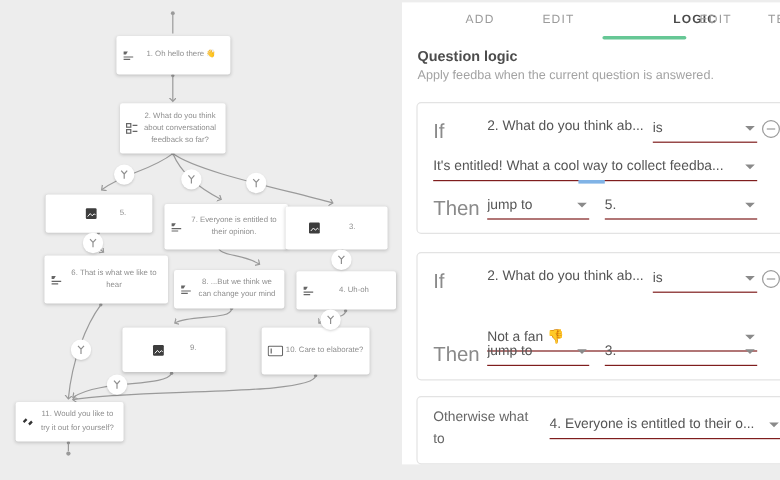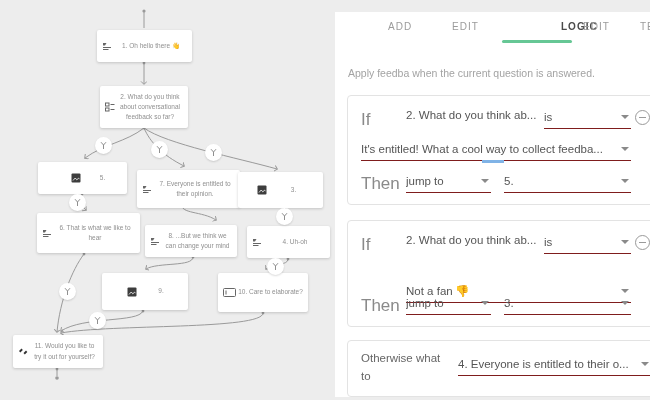--- a/index.html
+++ b/index.html
@@ -11,21 +11,21 @@
   #wires{position:absolute;left:0;top:0;}
   .node{position:absolute;background:#fff;border-radius:2px;
         box-shadow:0 1px 3px rgba(0,0,0,.18);display:flex;align-items:center;
         padding:2px 5px;box-sizing:border-box;}
   .node .nlabel{flex:1;text-align:center;font-size:6.5px;line-height:1.55;color:#8f8f8f;}
   .node .nicon{flex:0 0 auto;margin-right:2px;display:flex;align-items:center;}
   .branch{position:absolute;width:17px;height:17px;border-radius:50%;background:#fff;
           box-shadow:0 1px 2px rgba(0,0,0,.15);display:flex;align-items:center;justify-content:center;}
 
   
-  #panel{position:absolute;left:335px;top:12px;width:315px;height:385px;background:#ffffff;}
+  #panel{position:absolute;left:335px;top:2px;width:315px;height:385px;background:#ffffff;}
   .tab{position:absolute;top:9px;font-size:10px;letter-spacing:1px;color:#9b9b9b;cursor:pointer;}
   .tab.active{color:#4a4a4a;font-weight:bold;}
   #tab-underline{position:absolute;top:28px;height:3px;border-radius:2px;}
   .sec-title{position:absolute;left:13px;top:38px;font-size:12px;font-weight:bold;color:#4c4c4c;}
   .sec-sub{position:absolute;left:13px;top:55px;font-size:10.5px;color:#a3a3a3;}
 
   .rule-card{position:absolute;left:12px;width:312px;background:#fff;
              border:1px solid #e3e3e3;border-radius:4px;box-sizing:border-box;}
   .r-lbl{position:absolute;font-size:17px;color:#8a8a8a;}
   .field{position:absolute;font-size:11.5px;color:#555;white-space:nowrap;overflow:hidden;
@@ -240,20 +240,21 @@
   </div>
 
   <div id="panel">
     <span class="tab" style="left:53px;">ADD</span>
     <span class="tab" style="left:117px;">EDIT</span>
     <span class="tab active" style="left:178px;padding-left:48px;">LOGIC</span>
     <span class="tab" style="left:248px;">EDIT</span>
     <span class="tab" style="left:305px;">TE</span>
     <div id="tab-underline" style="left:167px;width:70px;background:#66c795;"></div>
 
+    <div class="sec-title">Question logic</div>
     <div class="sec-sub">Apply feedba when the current question is answered.</div>
 
     <div class="rule-card" style="top:83px;height:110px;">
       <span class="r-lbl" style="left:13px;top:14px;">If</span>
       <div class="plain" style="left:58px;top:13px;width:136px;">2. What do you think ab...</div>
       <div class="field" style="left:196px;top:12px;width:87px;">
         <span>is</span>
         <span class="caret"></span>
       </div>
       <div class="remove"></div>

